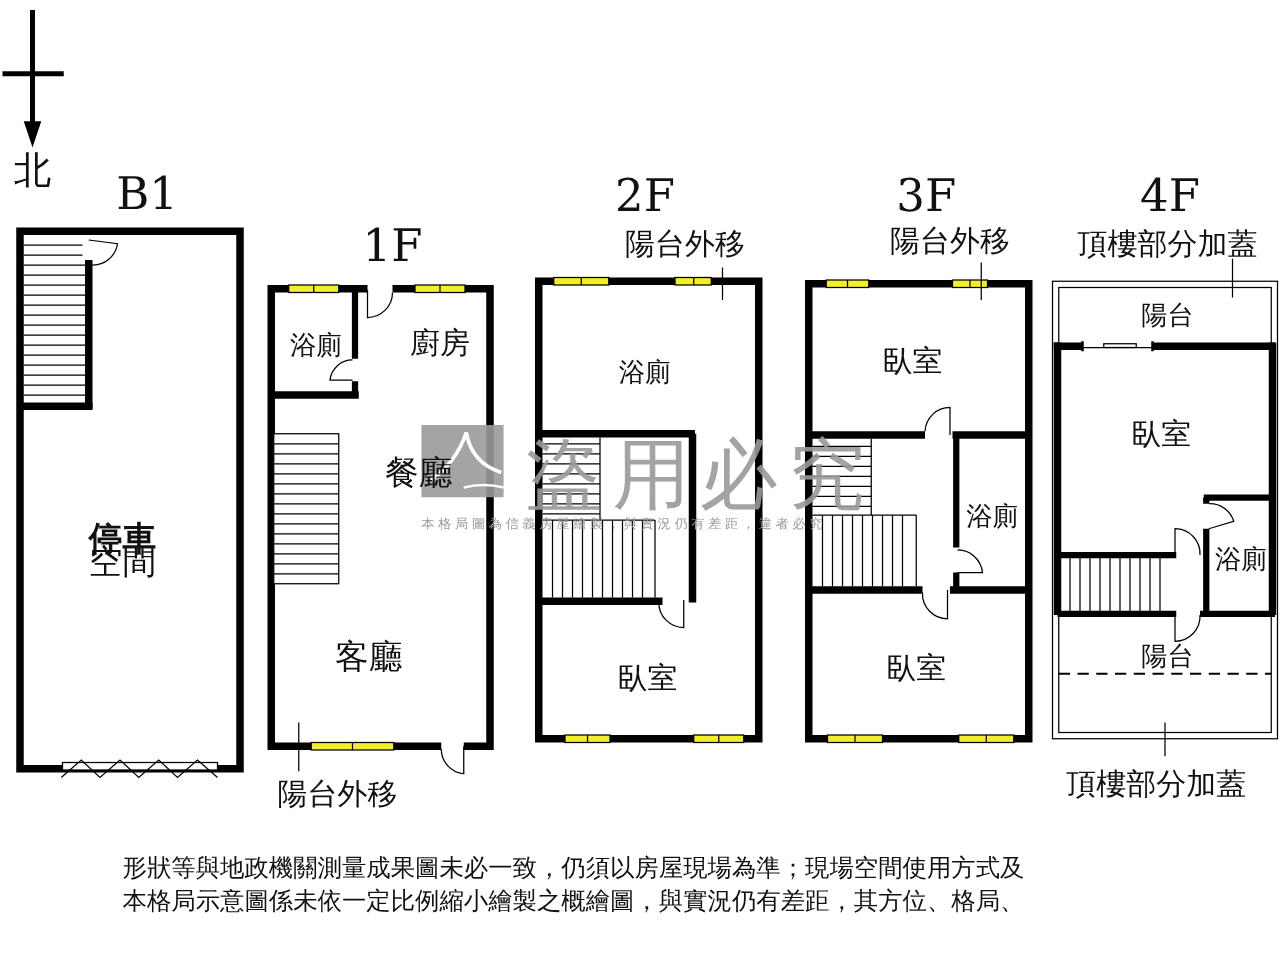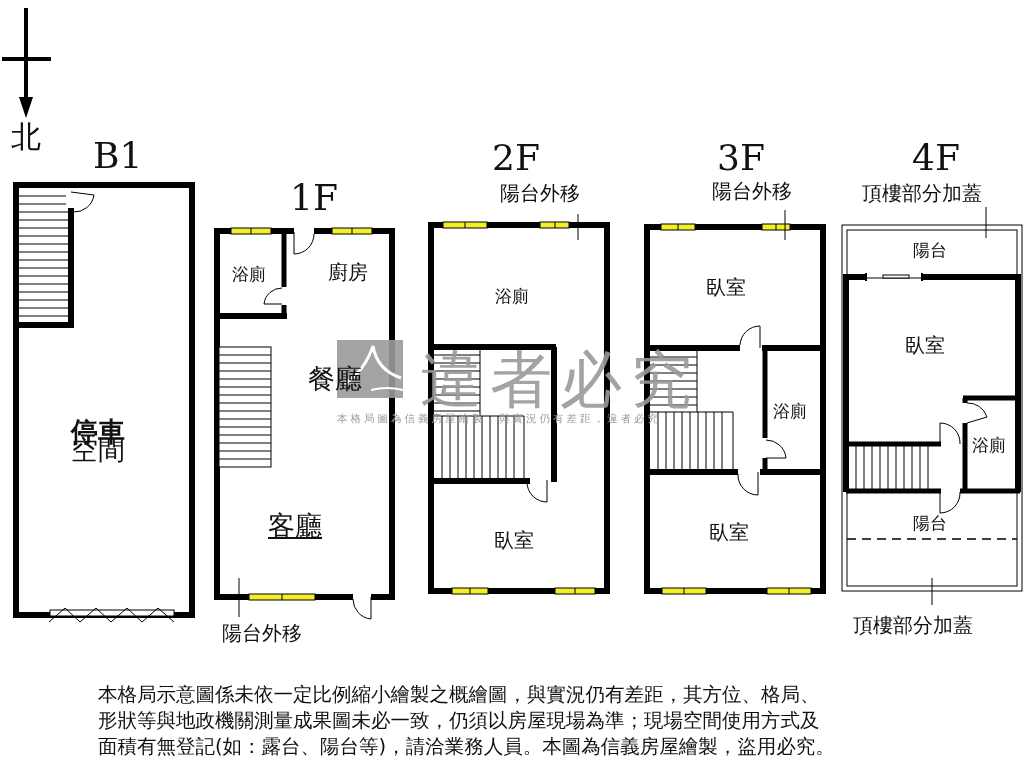--- a/index.html
+++ b/index.html
@@ -2,22 +2,22 @@
 <html><head>
 <meta charset="utf-8">
 <style>
   html, body { margin:0; padding:0; background:#ffffff; }
   body { width:1024px; height:768px; position:relative; overflow:hidden;
          font-family:"DejaVu Sans", "Liberation Sans", sans-serif; color:#111; }
   svg.plan { position:absolute; left:0; top:0; width:1024px; height:768px; }
   .lbl { position:absolute; white-space:nowrap; line-height:1; color:#111; }
   .floor { font-family:"DejaVu Serif","Liberation Serif",serif; font-size:36px; }
   .room-lg { font-size:27px; }
-  .room-md { font-size:20px; }
-  .room-sm { font-size:17px; }
+  .room-md { font-size:24px; }
+  .room-sm { font-size:21px; }
   .wm-big { position:absolute; left:420px; top:338px; font-size:62px; color:#9a9a9a;
             letter-spacing:8px; opacity:0.9; }
   .wm-small { position:absolute; left:337px; top:412px; font-size:10.5px; color:#9a9a9a;
               letter-spacing:3px; }
   .disclaimer { position:absolute; left:98px; top:682px; width:840px; font-size:19.5px;
                 line-height:26px; color:#111; }
 </style>
 </head>
 <body>
 
@@ -240,39 +240,39 @@
         <line x1="928" y1="446" x2="928" y2="489"></line>
     </g>
 
     <path d="M960 444 A20 20 0 0 0 940 423 L940 444" fill="none" stroke="#000" stroke-width="1"></path>
     <path d="M960 492 A20 20 0 0 1 940 513 L940 492" fill="none" stroke="#000" stroke-width="1"></path>
 
     <line x1="847" y1="539" x2="1017" y2="539" stroke="#000" stroke-width="1.5" stroke-dasharray="9,6"></line>
   </g>
 </svg>
 
-<div class="wm-big">違者必究</div>
+<div class="wm-big">盜用必究</div>
 <div class="wm-small">本格局圖為信義房屋繪製，與實況仍有差距，違者必究</div>
 <svg style="position:absolute;left:337px;top:340px;" width="66" height="58">
   <rect x="0" y="0" width="66" height="58" fill="#9a9a9a" opacity="0.9"></rect>
   <path d="M8 44 Q28 30 36 6 Q40 30 64 38" fill="none" stroke="#fff" stroke-width="3"></path>
   <path d="M34 50 Q50 46 66 50" fill="none" stroke="#fff" stroke-width="2"></path>
 </svg>
 
 <div class="lbl" style="left:11px;top:122px;font-size:30px;">北</div>
 
 <div class="lbl floor" style="left:93px;top:138px;text-align:right;">B1</div>
 <div class="lbl room-lg" style="left:71px;top:418px;font-weight:bold;">停車</div>
 <div class="lbl room-lg" style="left:71px;top:436px;">空間</div>
 
 <div class="lbl floor" style="left:290px;top:180px;text-align:right;">1F</div>
 <div class="lbl room-sm" style="left:232px;top:266px;">浴廁</div>
 <div class="lbl room-md" style="left:328px;top:262px;">廚房</div>
 <div class="lbl room-lg" style="left:308px;top:365px;text-align:center;">餐廳</div>
-<div class="lbl room-lg" style="left:268px;top:512px;text-decoration:underline;">客廳</div>
+<div class="lbl room-lg" style="left:268px;top:512px;">客廳</div>
 <div class="lbl room-md" style="left:222px;top:623px;">陽台外移</div>
 
 <div class="lbl floor" style="left:492px;top:140px;">2F</div>
 <div class="lbl room-md" style="left:500px;top:183px;">陽台外移</div>
 <div class="lbl room-sm" style="left:495px;top:288px;">浴廁</div>
 <div class="lbl room-md" style="left:494px;top:530px;">臥室</div>
 
 <div class="lbl floor" style="left:717px;top:140px;">3F</div>
 <div class="lbl room-md" style="left:712px;top:181px;">陽台外移</div>
 <div class="lbl room-md" style="left:706px;top:277px;">臥室</div>
@@ -281,16 +281,15 @@
 
 <div class="lbl floor" style="left:912px;top:140px;">4F</div>
 <div class="lbl room-md" style="left:862px;top:183px;">頂樓部分加蓋</div>
 <div class="lbl room-sm" style="left:913px;top:242px;">陽台</div>
 <div class="lbl room-md" style="left:905px;top:335px;">臥室</div>
 <div class="lbl room-sm" style="left:972px;top:437px;">浴廁</div>
 <div class="lbl room-sm" style="left:913px;top:515px;">陽台</div>
 <div class="lbl room-md" style="left:853px;top:615px;">頂樓部分加蓋</div>
 
 <div class="disclaimer">
+  <div>形狀等與地政機關測量成果圖未必一致，仍須以房屋現場為準；現場空間使用方式及</div>
   <div>本格局示意圖係未依一定比例縮小繪製之概繪圖，與實況仍有差距，其方位、格局、</div>
-  <div>形狀等與地政機關測量成果圖未必一致，仍須以房屋現場為準；現場空間使用方式及</div>
-  <div>面積有無登記(如：露台、陽台等)，請洽業務人員。本圖為信義房屋繪製，盜用必究。</div>
 </div>
 
 </body></html>

